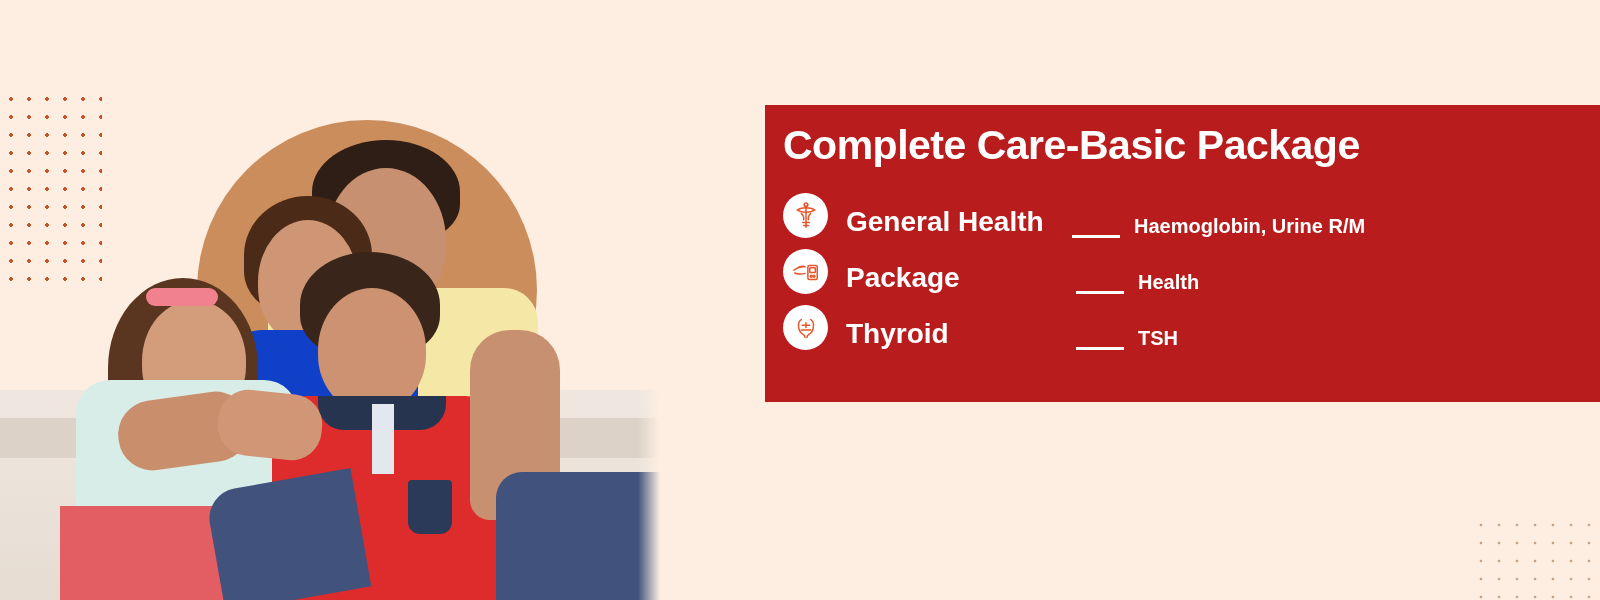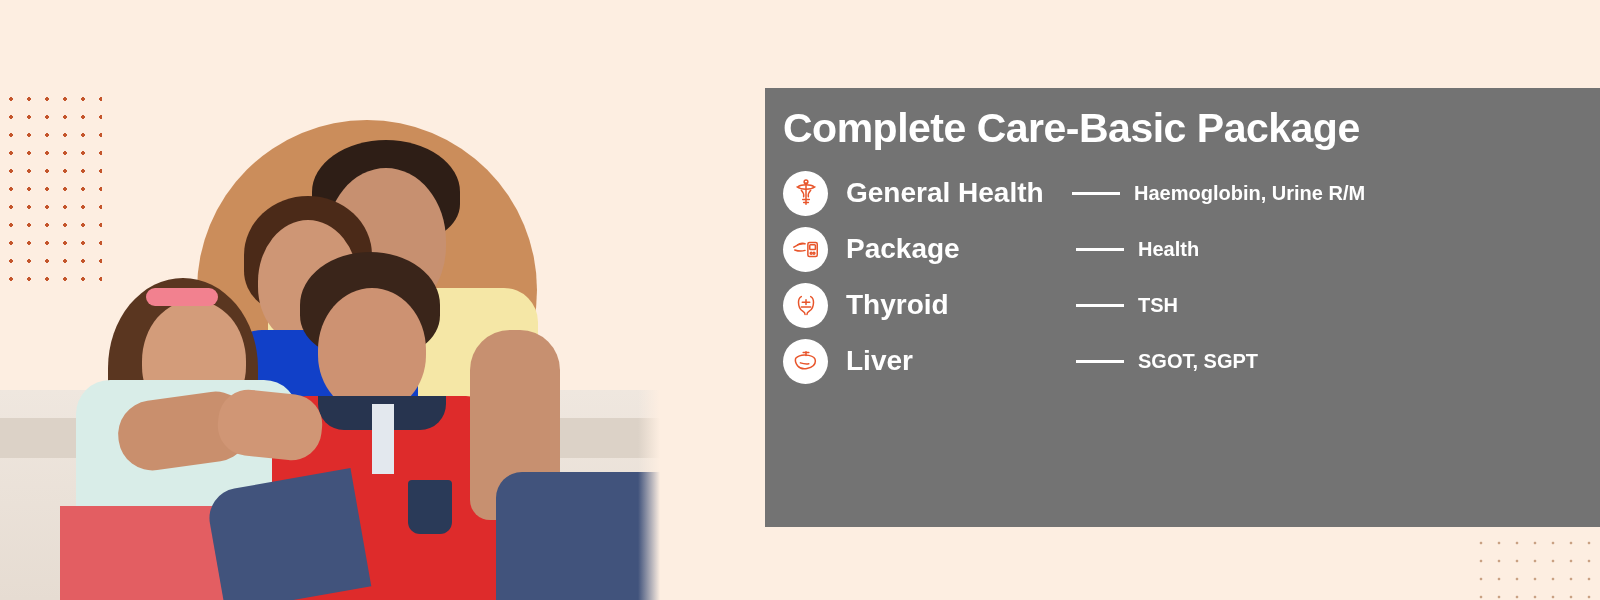--- a/index.html
+++ b/index.html
@@ -74,29 +74,29 @@
   
   #jeans-left { left:214px; top:480px; width:148px; height:120px; background:#41537C; border-radius:30px 0 0 0; transform:rotate(-10deg); }
   #jeans-right { left:496px; top:472px; width:168px; height:128px; background:#41537C; border-radius:26px 0 0 0; }
   #photo-fade {
     position:absolute; right:0; top:0; width:22px; height:600px;
     background:linear-gradient(to right, rgba(253,238,225,0), #FDEEE1);
   }
 
   
   #package-panel {
-    position:absolute; left:765px; top:88px; width:835px; height:439px;
-    background:#737373; color:#fff; padding:18px 0 0 18px;
+    position:absolute; left:765px; top:105px; width:835px; height:297px;
+    background:#b91c1c; color:#fff; padding:18px 0 0 18px;
   }
   #package-title {
     font-size:41px; font-weight:bold; letter-spacing:-0.5px;
     line-height:1.1; white-space:nowrap; color:#FFFFFF;
   }
   #service-list { margin-top:14px; }
-  .service-row { display:flex; align-items:center; height:56px; }
+  .service-row { display:flex; align-items:flex-end; height:56px; }
   .service-icon {
     width:45px; height:45px; border-radius:50%; background:#FFFFFF;
     display:flex; align-items:center; justify-content:center; flex:0 0 45px;
   }
   .service-icon svg { display:block; }
   .service-label {
     width:230px; margin-left:18px; font-size:28px; font-weight:bold;
     white-space:nowrap; color:#FFFFFF;
   }
   .service-dash { width:48px; height:3px; background:#FFFFFF; flex:0 0 48px; }
@@ -205,33 +205,18 @@
               <path d="M16 10.5v5"></path>
               <path d="M11 18h10"></path>
             </g>
           </svg>
         </span>
         <span class="service-label">Thyroid</span>
         <span class="service-dash"></span>
         <span class="service-value">TSH</span>
       </div>
 
-      <div class="service-row">
-        <span class="service-icon">
-          <svg width="30" height="30" viewBox="0 0 32 32">
-            <g fill="none" stroke="#E8552B" stroke-width="1.6" stroke-linecap="round" stroke-linejoin="round">
-              <path d="M5 13c3-3 9-4 14-3 4 .8 7 3 7 6 0 4-4 7-9 8-4 .8-8-.5-10-3-1.5-2-3-5-2-8z"></path>
-              <path d="M16 10v-4"></path>
-              <path d="M13 7h6"></path>
-              <path d="M10 18c3 1 6 1.5 9 1"></path>
-            </g>
-          </svg>
-        </span>
-        <span class="service-label">Liver</span>
-        <span class="service-dash"></span>
-        <span class="service-value">SGOT, SGPT</span>
-      </div>
 
 
     </div>
   </div>
 
 </div>
 
 </body></html>

